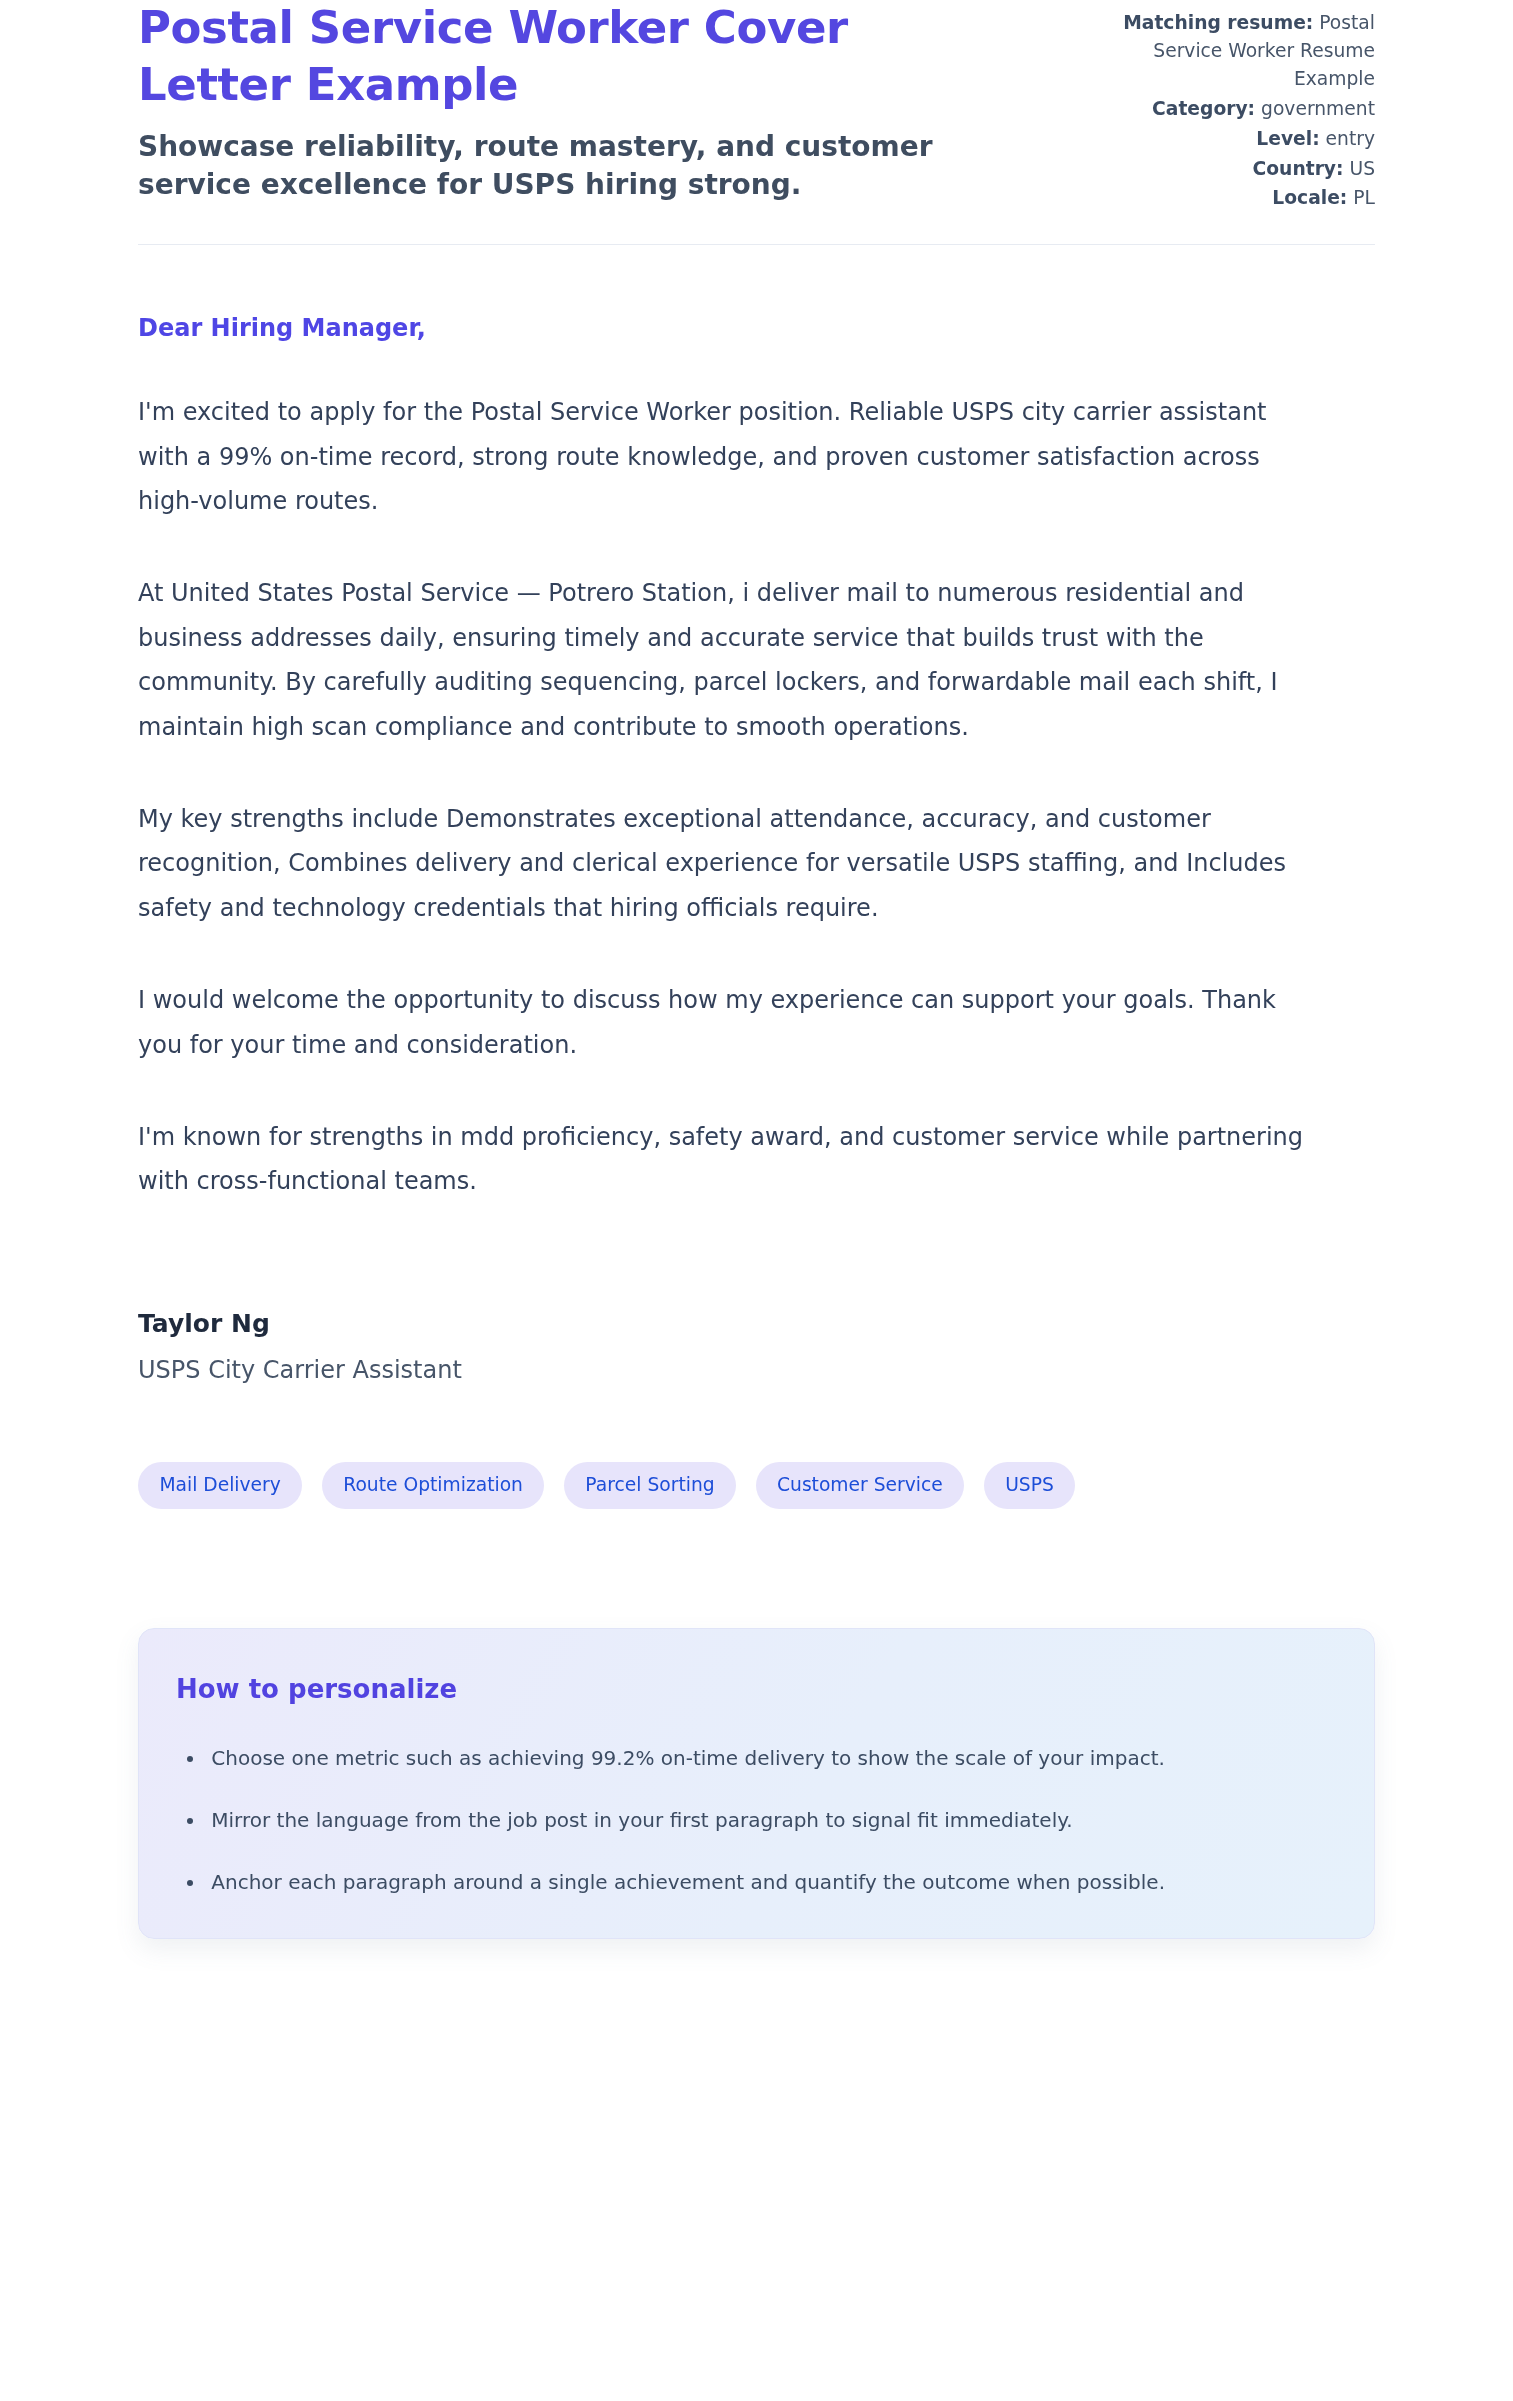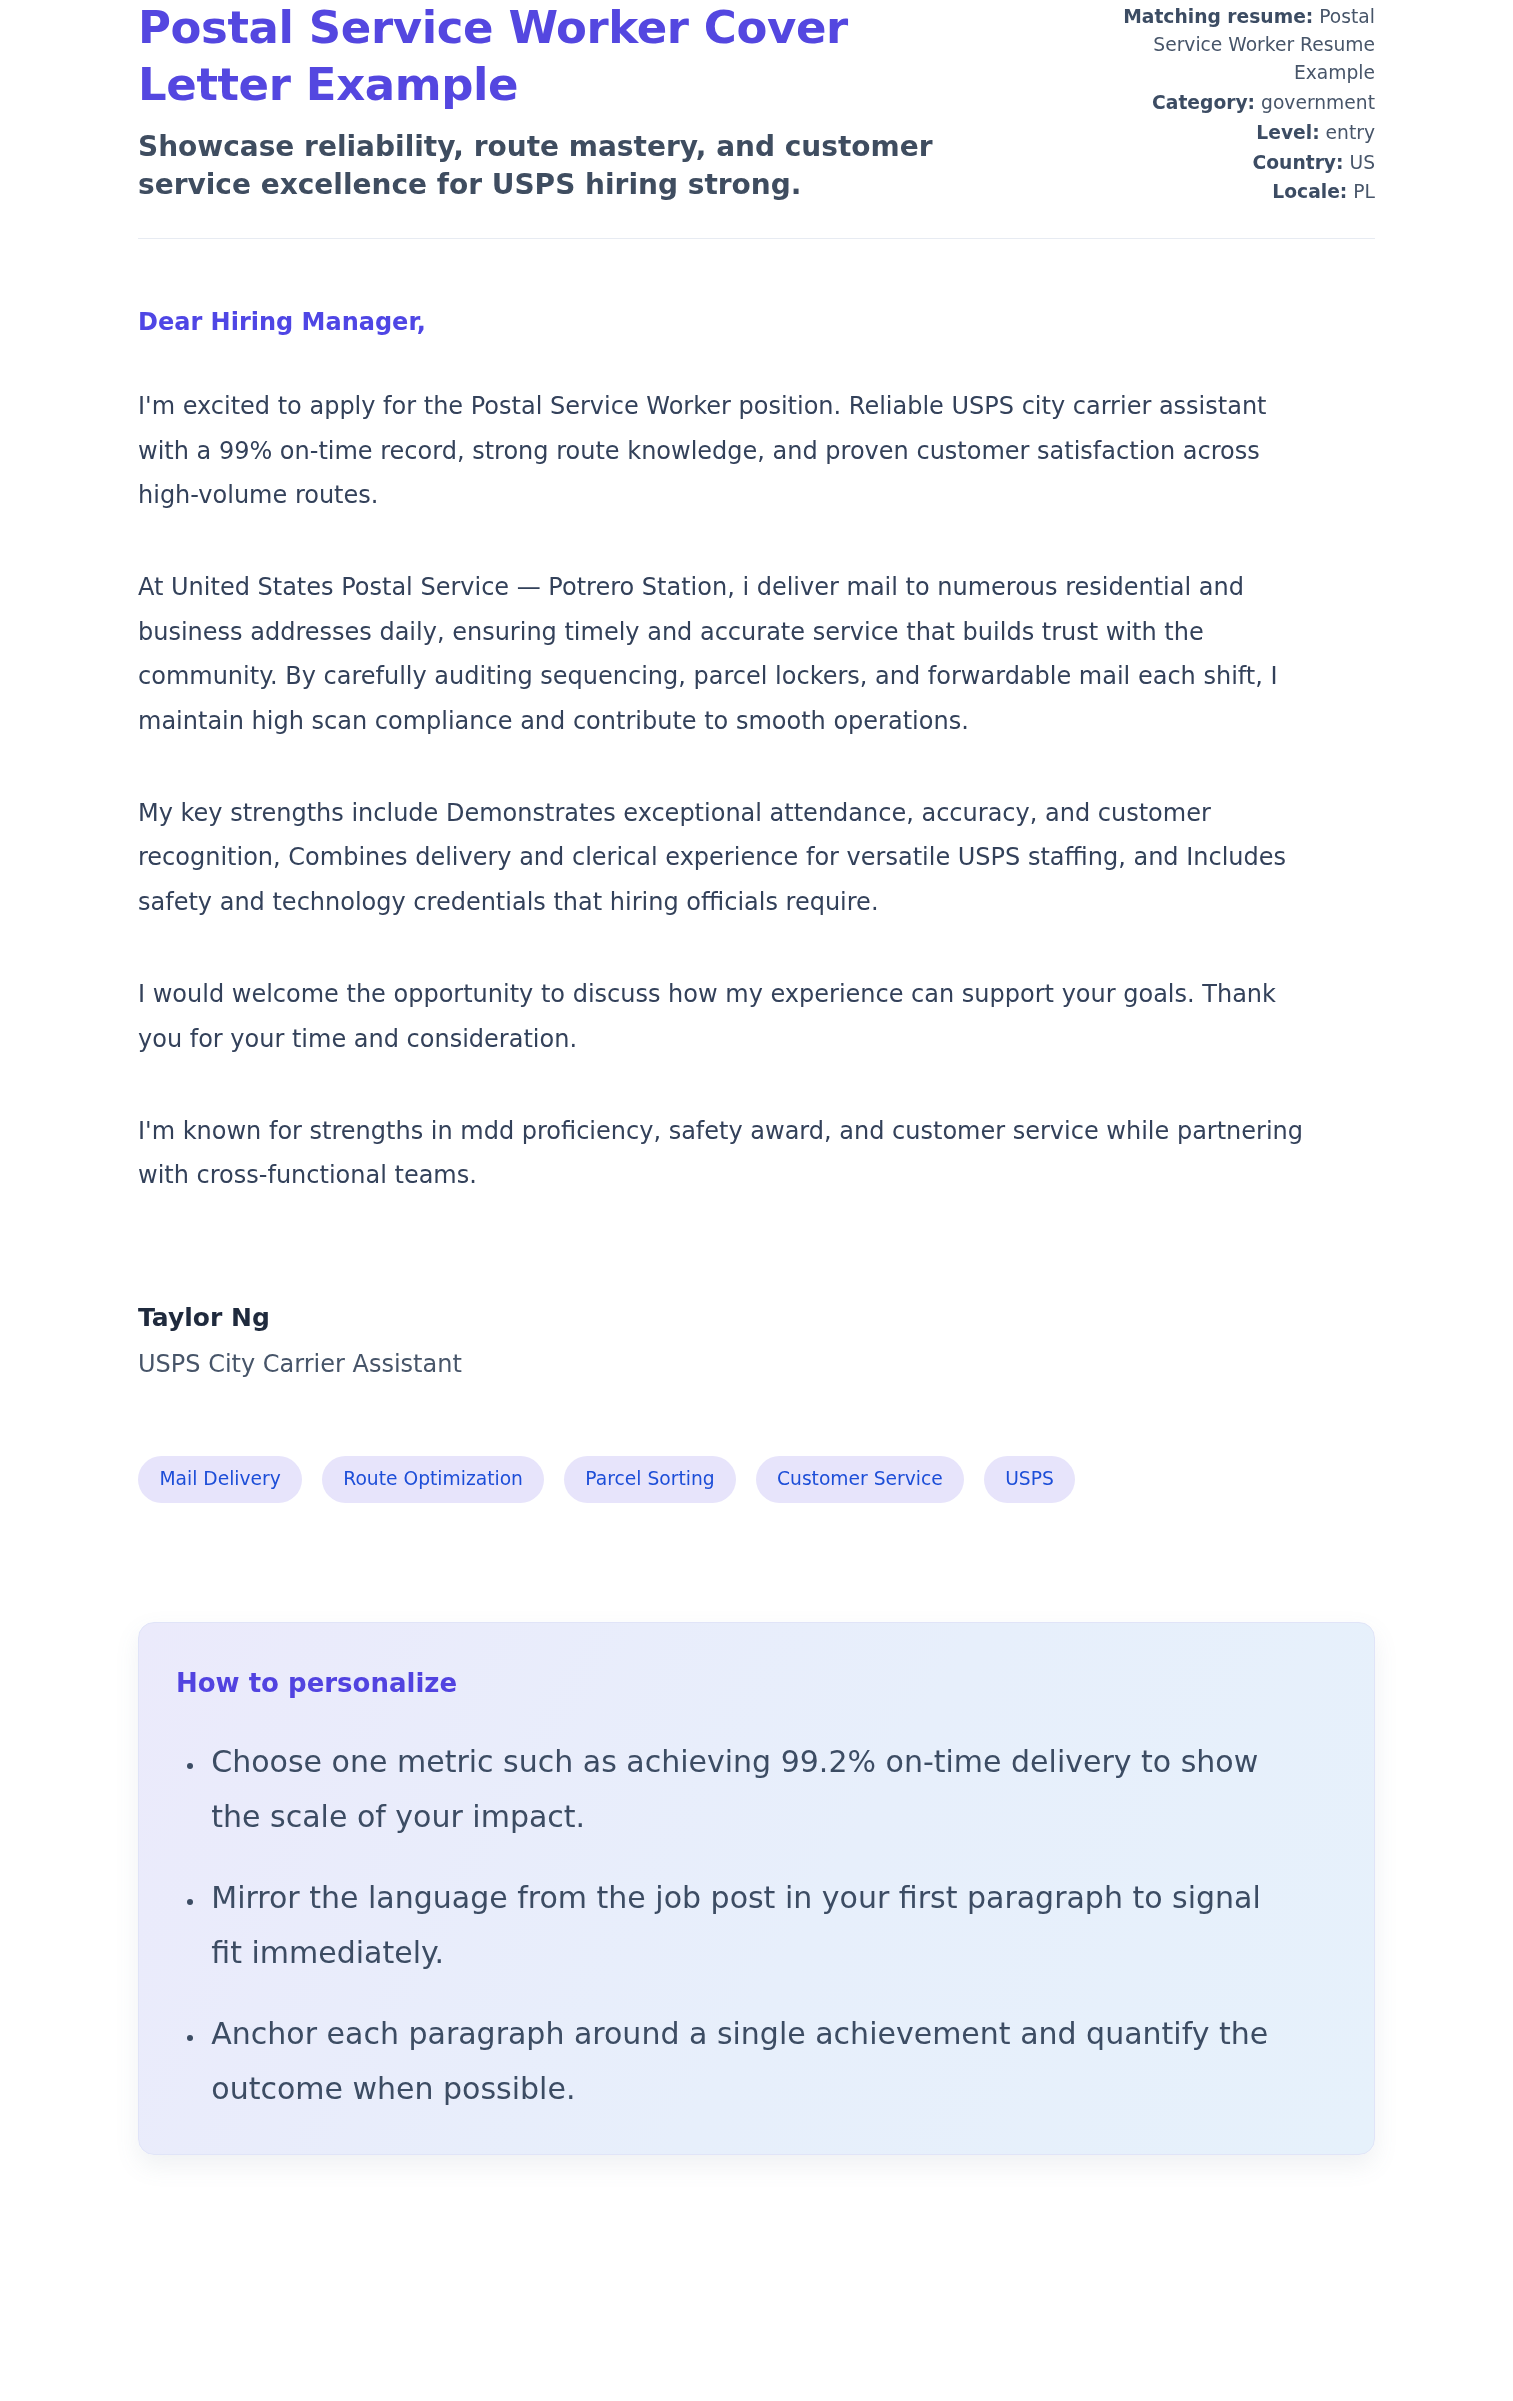--- a/index.html
+++ b/index.html
@@ -38,21 +38,21 @@
   .subtitle {
     margin: 14.2px 0 0 0;
     font-size: 28px;
     line-height: 1.36;
     font-weight: 700;
     color: #3f4d60;
     max-width: 801px;
   }
   .meta {
     width: 285px;
-    margin-top: 3px;
+    margin-top: 9px;
     text-align: right;
     font-size: 18.7px;
     line-height: 1.5;
     color: #475569;
   }
   .meta-row { margin-bottom: 1.8px; }
   .meta-row strong { color: #3c4c63; font-weight: 700; }
   
   .salutation {
     margin: 69px 0 12px 0;
@@ -111,21 +111,21 @@
     color: #5143e0;
   }
   .tips-list {
     margin: 36px 0 0 0;
     padding: 0 0 0 30px;
     list-style: disc;
   }
   .tips-list li {
     margin: 0 0 25px 0;
     padding-left: 5.3px;
-    font-size: 30px;
+    font-size: 20px;
     line-height: 1.85;
     color: #3c4c63;
     max-width: 1068px;
   }
   .tips-list li::marker { color: #3c4c63; font-size: 19.6px; }
   .tips-list li:last-child { margin-bottom: 0; }
 </style>
 </head>
 <body>
 

